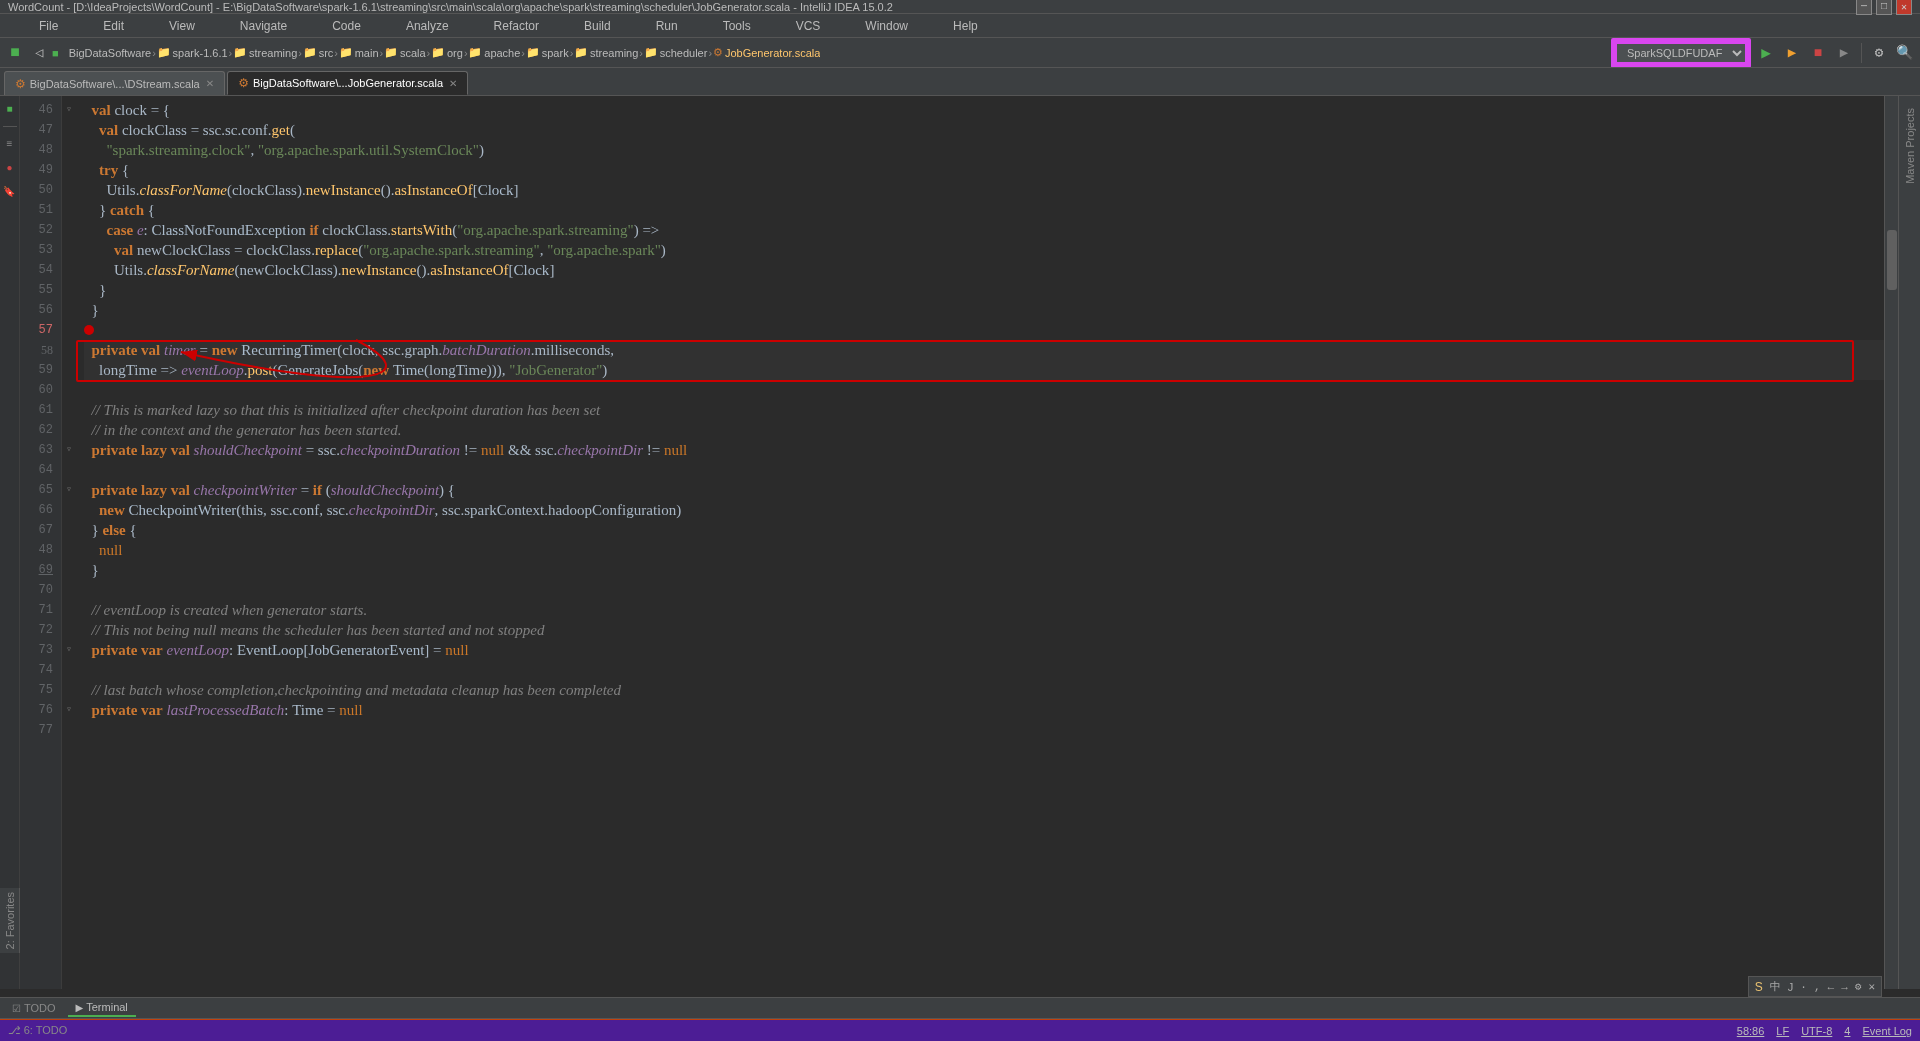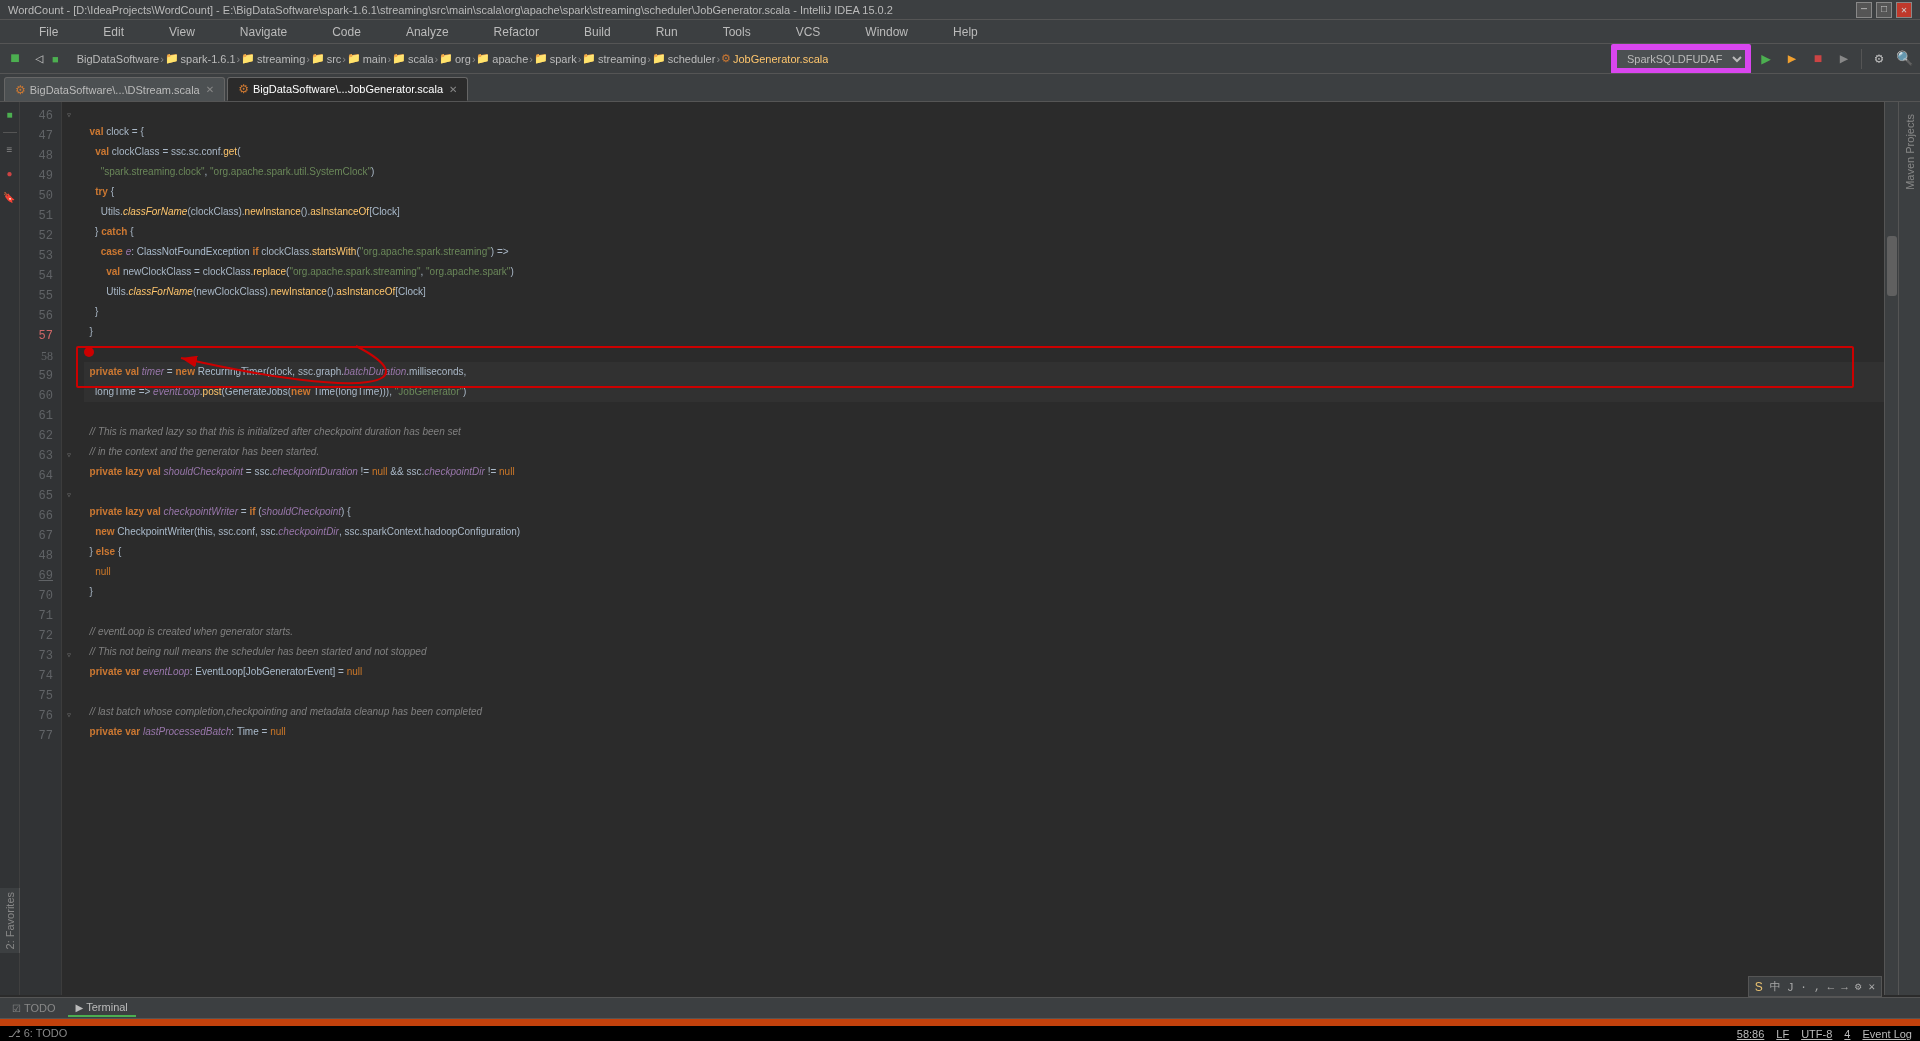--- a/index.html
+++ b/index.html
@@ -9,21 +9,21 @@
       font-size: 13px;
       color: #a9b7c6;
       overflow: hidden;
       width: 1920px;
       height: 1041px;
     }
 
     
     #title-bar {
       background: #3c3f41;
-      height: 20px;
+      height: 14px;
       display: flex;
       align-items: center;
       justify-content: space-between;
       padding: 0 8px;
       border-bottom: 1px solid #555;
     }
     #title-bar-controls {
       display: flex;
       gap: 4px;
     }
@@ -301,21 +301,21 @@
   </div>
 
   <div id="toolbar" style="background:#3c3f41; height:30px; display:flex; align-items:center; padding:0 4px; border-bottom:1px solid #555; gap:2px; overflow:hidden;">
 
     <div class="toolbar-icon" style="color:#4CAF50; font-size:16px;">■</div>
     <div class="toolbar-icon">◁</div>
 
     <div class="toolbar-breadcrumb" style="font-family:Arial,sans-serif; font-size:11px; color:#bbbbbb; display:flex; align-items:center; gap:1px; flex-wrap:nowrap; overflow:hidden; max-width:900px;">
       <span class="breadcrumb-item">
         <span style="color:#4CAF50;">■</span>
-        <span style="margin-left:16px;">BigDataSoftware</span>
+        <span style="margin-left:8px;">BigDataSoftware</span>
       </span>
       <span class="breadcrumb-sep">›</span>
       <span class="breadcrumb-item">
         <span style="color:#88aacc;">📁</span>
         <span>spark-1.6.1</span>
       </span>
       <span class="breadcrumb-sep">›</span>
       <span class="breadcrumb-item">
         <span style="color:#88aacc;">📁</span>
         <span>streaming</span>
@@ -467,21 +467,21 @@
       <div style="height:20px;"></div>
       <div style="height:20px;"></div>
       <div style="height:20px;"></div>
       <div style="height:20px; display:flex; align-items:center; justify-content:center;">▿</div>
       <div style="height:20px;"></div>
       <div style="height:20px;"></div>
       <div style="height:20px; display:flex; align-items:center; justify-content:center;">▿</div>
       <div style="height:20px;"></div>
     </div>
 
-    <div id="code-area" style="flex:1; background:#2b2b2b; padding:20px 0 4px 8px; overflow:hidden; line-height:20px; font-size:10px; position:relative; font-family:Liberation Sans, sans-serif;">
+    <div id="code-area" style="flex:1; background:#2b2b2b; padding:4px 0 4px 8px; overflow:hidden; line-height:20px; font-size:15px; position:relative; font-family:Liberation Serif, serif;">
 
       <div style="
         position:absolute;
         top: calc(4px + 12*20px);
         left: 0;
         right: 30px;
         height: 42px;
         border: 2px solid #cc0000;
         border-radius: 2px;
         pointer-events:none;
@@ -646,21 +646,21 @@
     <div class="bottom-tab" style="display:flex; align-items:center; gap:3px; padding:2px 8px; cursor:pointer; color:#888;">
       <span style="color:#888; font-size:10px;">☑</span>
       <span>TODO</span>
     </div>
     <div class="bottom-tab active" style="display:flex; align-items:center; gap:3px; padding:2px 8px; cursor:pointer; color:#bbbbbb; border-bottom:2px solid #4CAF50;">
       <span style="font-size:10px;">▶</span>
       <span>Terminal</span>
     </div>
   </div>
 
-  <div id="status-bar" style="position:absolute; bottom:0; left:0; right:0; background:#000000; height:22px; display:flex; align-items:center; justify-content:space-between; padding:0 8px; border-top:7px solid #c2410c; font-family:Arial,sans-serif; font-size:11px; color:#bbbbbb; z-index:10;">
+  <div id="status-bar" style="position:absolute; bottom:0; left:0; right:0; background:#4c1d95; height:22px; display:flex; align-items:center; justify-content:space-between; padding:0 8px; border-top:1px solid #c2410c; font-family:Arial,sans-serif; font-size:11px; color:#bbbbbb; z-index:10;">
     <div class="status-left" style="display:flex; align-items:center; gap:8px;">
       <span style="color:#888;">⎇ 6: TODO</span>
     </div>
     <div class="status-right" style="display:flex; align-items:center; gap:12px;">
       <span>58:86</span>
       <span>
         <span>LF</span>
       </span>
       <span>UTF-8</span>
       <span>

